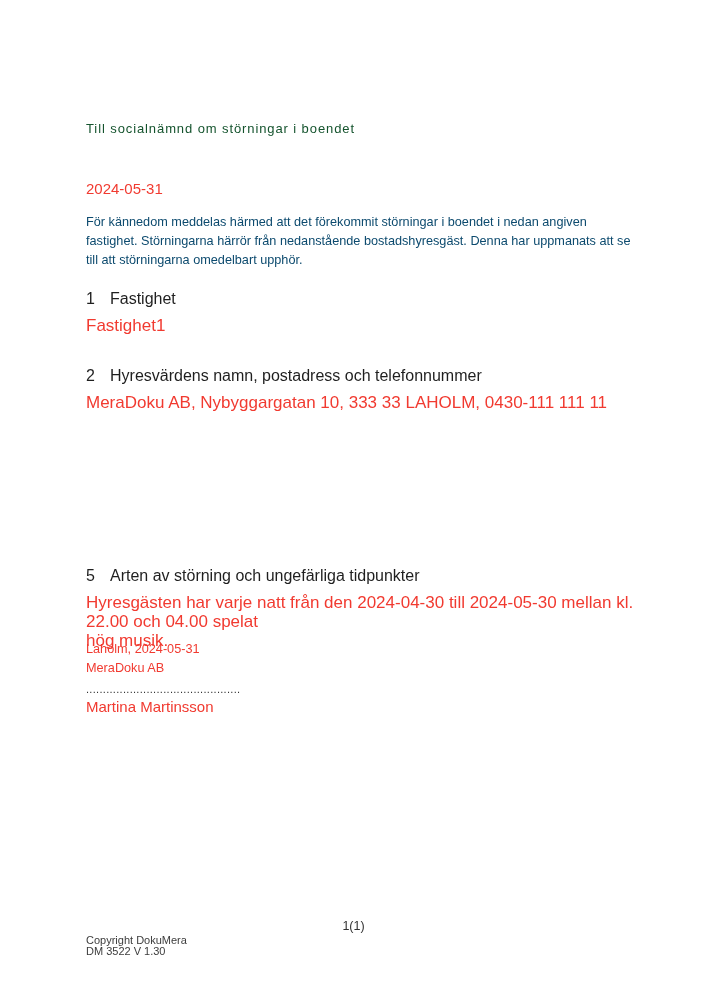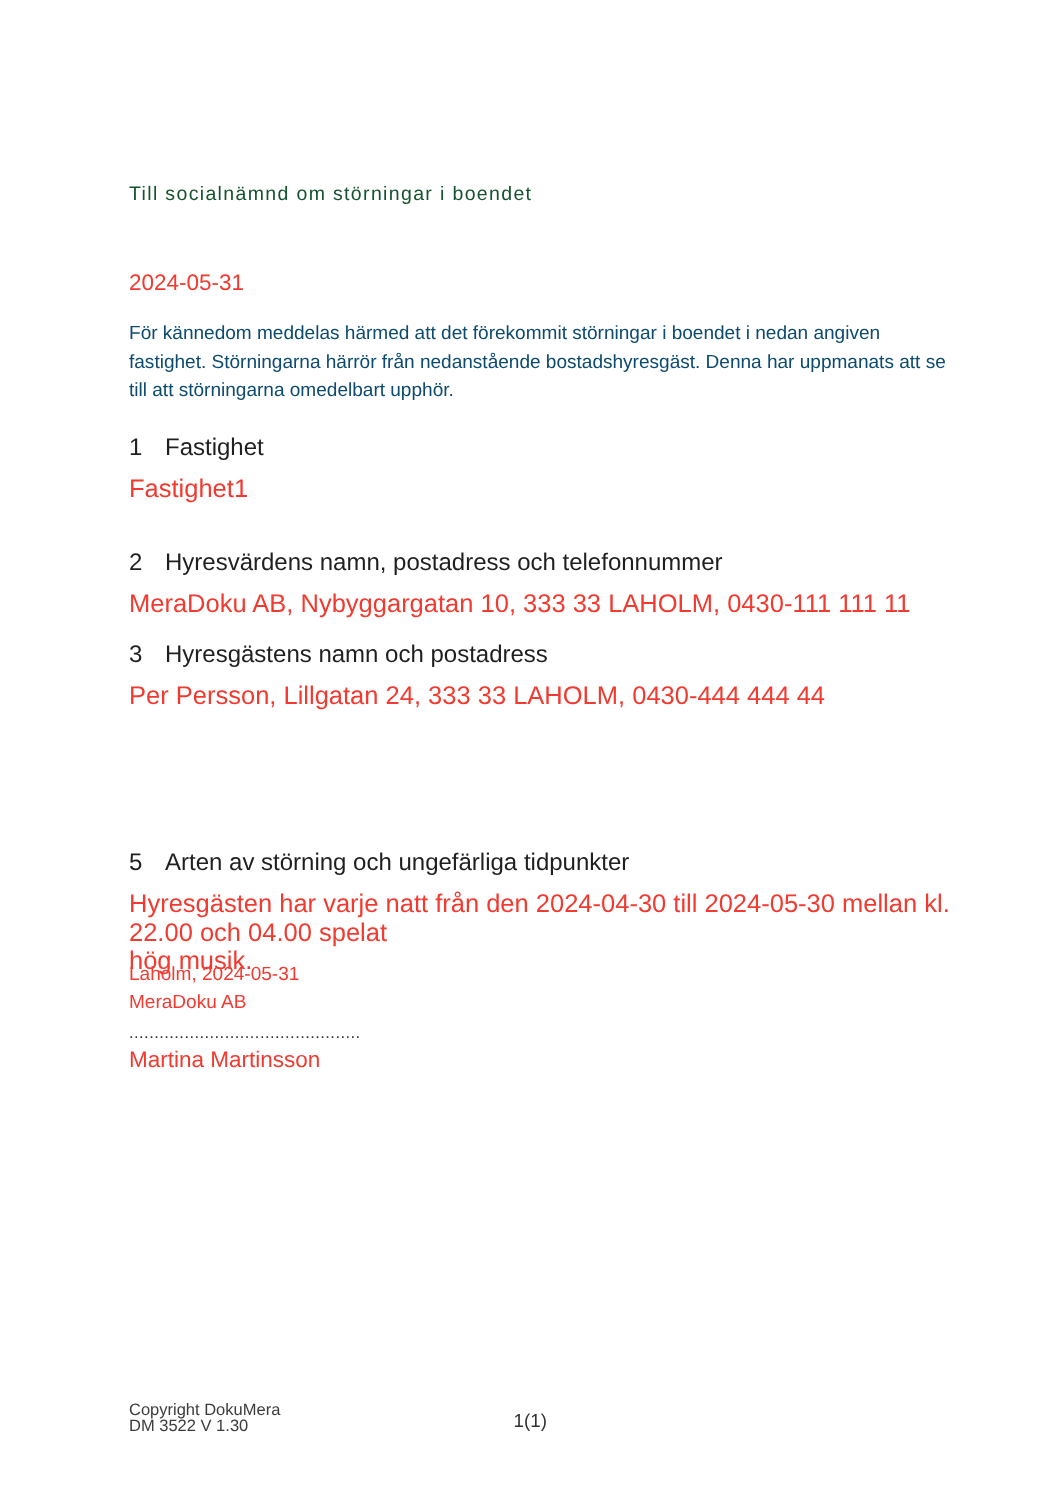--- a/index.html
+++ b/index.html
@@ -90,21 +90,20 @@
     font-size: 15px;
     line-height: 15px;
   }
   .page-number {
     position: absolute;
     left: 0; top: 919px;
     width: 707px;
     text-align: center;
     font-size: 12.5px;
     color: #333333;
-    margin-top: 21px;
   }
   .copyright-block {
     position: absolute;
     left: 86px; top: 935px;
     font-size: 11px;
     line-height: 11px;
     color: #3c3c3c;
   }
 </style>
 </head>
@@ -121,24 +120,20 @@
   <div class="section sec-1">
     <div class="section-heading"><span class="section-number">1</span><span>Fastighet</span></div>
     <div class="section-value red">Fastighet1</div>
   </div>
 
   <div class="section sec-2">
     <div class="section-heading"><span class="section-number">2</span><span>Hyresvärdens namn, postadress och telefonnummer</span></div>
     <div class="section-value red">MeraDoku AB, Nybyggargatan 10, 333 33 LAHOLM, 0430-111 111 11</div>
   </div>
 
-  <div class="section sec-3">
-    <div class="section-heading"><span class="section-number">3</span><span>Hyresgästens namn och postadress</span></div>
-    <div class="section-value red">Per Persson, Lillgatan 24, 333 33 LAHOLM, 0430-444 444 44</div>
-  </div>
 
 
   <div class="section sec-5">
     <div class="section-heading"><span class="section-number">5</span><span>Arten av störning och ungefärliga tidpunkter</span></div>
     <div class="section-value red">Hyresgästen har varje natt från den 2024-04-30 till 2024-05-30 mellan kl. 22.00 och 04.00 spelat
 hög musik.</div>
   </div>
 
   <div class="signature-block">
     <div class="red">Laholm, 2024-05-31</div>

